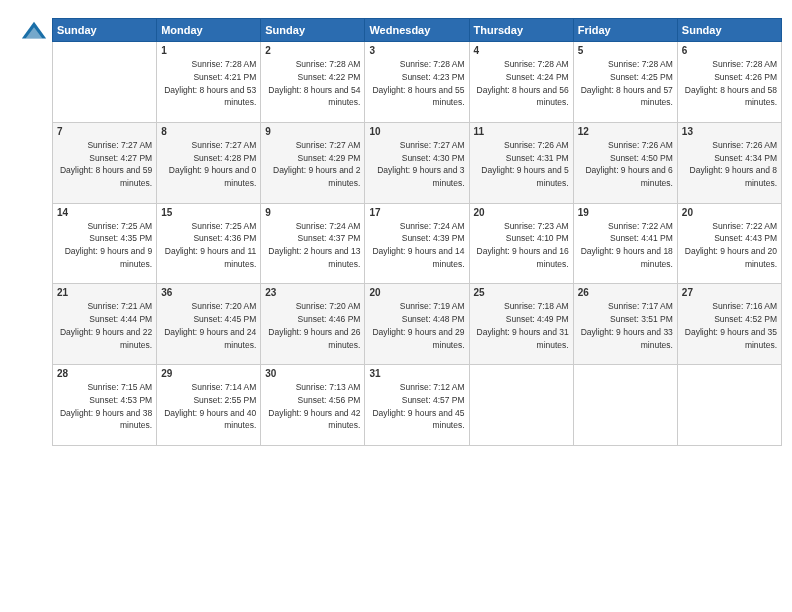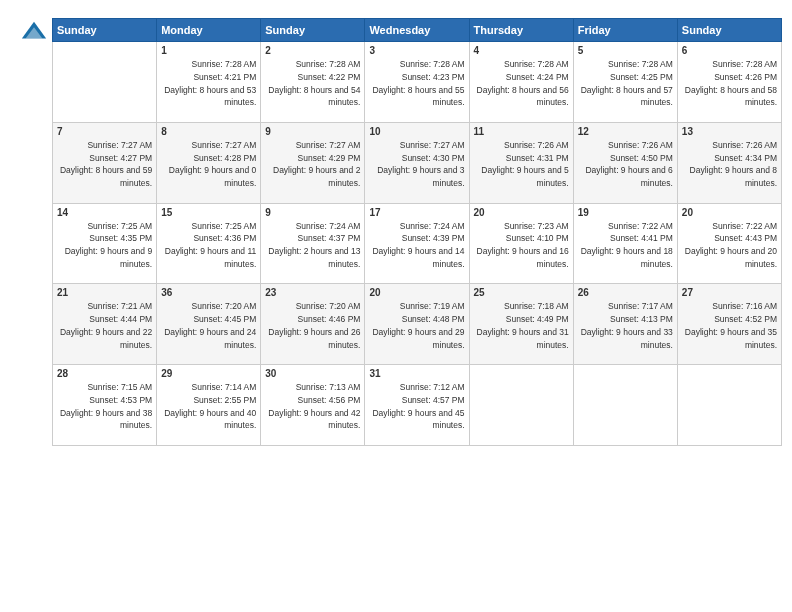--- a/index.html
+++ b/index.html
@@ -340,21 +340,21 @@
           <div class="day-info">
             <span>Sunrise: 7:18 AM</span><br>
             <span>Sunset: 4:49 PM</span><br>
             <span>Daylight: 9 hours and 31 minutes.</span>
           </div>
           </td>
           <td>
             <span class="day-number">26</span>
           <div class="day-info">
             <span>Sunrise: 7:17 AM</span><br>
-            <span>Sunset: 4:13 PM</span><br>
+            <span>Sunset: 3:51 PM</span><br>
             <span>Daylight: 9 hours and 33 minutes.</span>
           </div>
           </td>
           <td>
             <span class="day-number">27</span>
           <div class="day-info">
             <span>Sunrise: 7:16 AM</span><br>
             <span>Sunset: 4:52 PM</span><br>
             <span>Daylight: 9 hours and 35 minutes.</span>
           </div>

